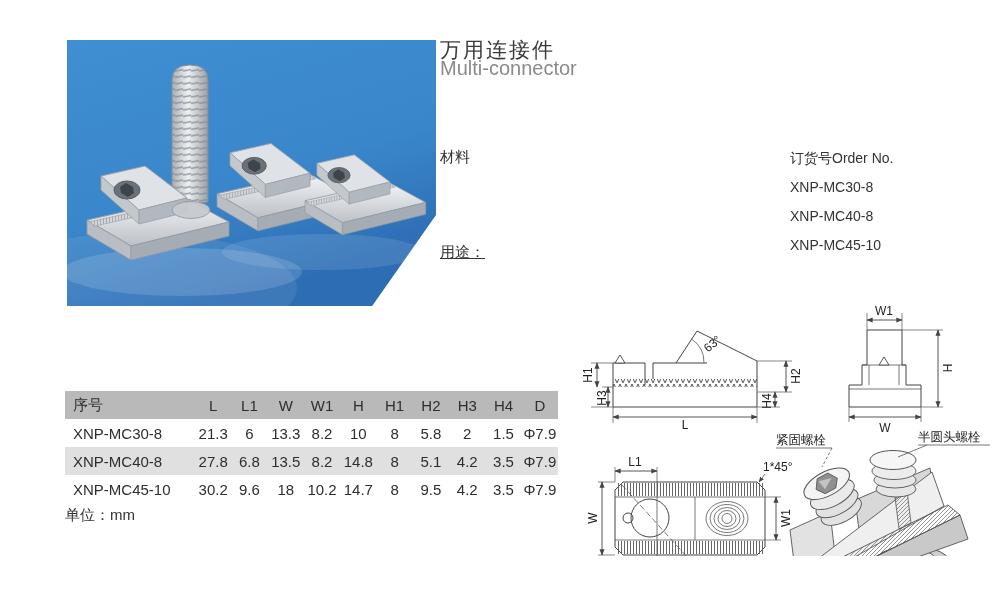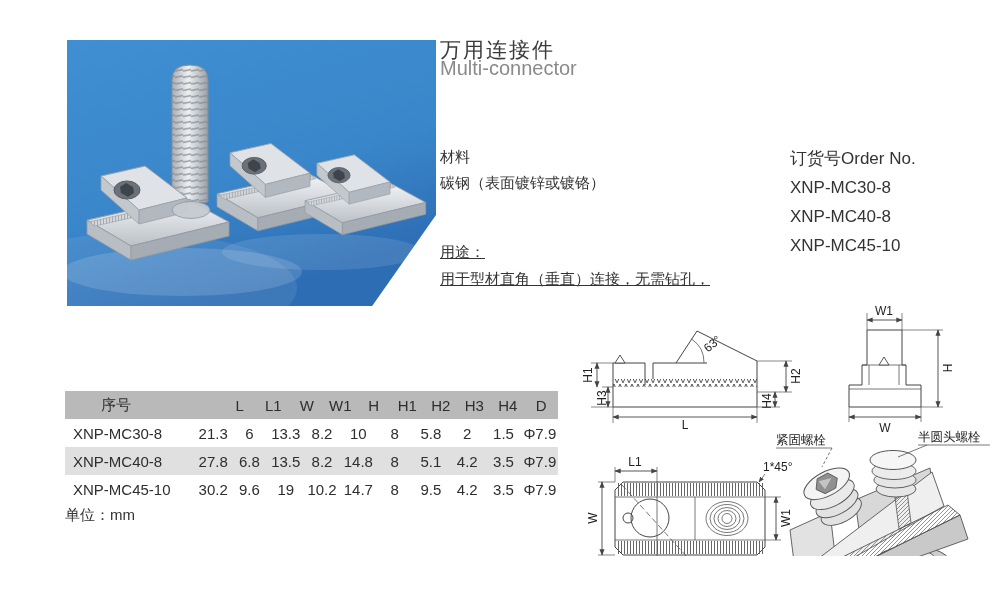--- a/index.html
+++ b/index.html
@@ -8,26 +8,26 @@
   .abs{position:absolute;}
   
   #photo{left:67px;top:40px;width:369px;height:266px;
          clip-path:polygon(0 0,100% 0,100% 65.8%,82.7% 100%,0 100%);}
   
   #title-zh{left:440px;top:36px;font-size:21px;color:#3a3a3a;letter-spacing:2px;}
   #title-en{left:440px;top:57px;font-size:20px;color:#8a8a8a;}
   
   .block{font-size:15px;color:#333;line-height:26px;margin-top:20px;}
   #material{left:440px;top:124px;}
-  #order{left:790px;top:124px;line-height:29px;font-size:17px;}
+  #order{left:790px;top:124px;line-height:29px;font-size:14px;}
   #usage{left:440px;top:218px;line-height:27px;text-decoration:underline;}
   
   #spec-table{left:65px;top:391px;width:493px;font-size:15px;color:#2e2e2e;}
   .tr{display:flex;height:28px;align-items:center;}
-  .tr.head{background:#b9b9b9;padding-left:28px;}
+  .tr.head{background:#b9b9b9;}
   .tr.shaded{background:#e0e0e0;}
   .td{flex:1;text-align:center;white-space:nowrap;}
   .c0{flex:0 0 122px;text-align:left;padding-left:8px;}
   #unit-note{left:65px;top:506px;font-size:15px;}
   #footer-note{left:65px;top:556px;font-size:15px;}
   
   #drawings{left:575px;top:295px;}
   .ln{stroke:#444;stroke-width:1;fill:none;}
   .thin{stroke:#555;stroke-width:.8;fill:none;}
   .ext{stroke:#555;stroke-width:.7;}
@@ -96,33 +96,31 @@
           <use href="#conn"></use>
         </g>
     </svg>
   </div>
 
   <div class="abs" id="title-zh">万用连接件</div>
   <div class="abs" id="title-en">Multi-connector</div>
 
   <div class="abs block" id="material">
     <div>材料</div>
-    <div>碳钢（表面镀锌或镀铬）</div>
   </div>
 
   <div class="abs block" id="order">
     <div>订货号Order No.</div>
     <div>XNP-MC30-8</div>
     <div>XNP-MC40-8</div>
     <div>XNP-MC45-10</div>
   </div>
 
   <div class="abs block" id="usage">
     <div>用途：</div>
-    <div>用于型材直角（垂直）连接，无需钻孔，</div>
   </div>
 
   <div class="abs" id="spec-table">
     <div class="tr head">
       <div class="td c0">序号</div>
       <div class="td">L</div>
       <div class="td">L1</div>
       <div class="td">W</div>
       <div class="td">W1</div>
       <div class="td">H</div>
@@ -155,21 +153,21 @@
       <div class="td">8</div>
       <div class="td">5.1</div>
       <div class="td">4.2</div>
       <div class="td">3.5</div>
       <div class="td">Φ7.9</div>
     </div>
     <div class="tr">
       <div class="td c0">XNP-MC45-10</div>
       <div class="td">30.2</div>
       <div class="td">9.6</div>
-      <div class="td">19</div>
+      <div class="td">18</div>
       <div class="td">10.2</div>
       <div class="td">14.7</div>
       <div class="td">8</div>
       <div class="td">9.5</div>
       <div class="td">4.2</div>
       <div class="td">3.5</div>
       <div class="td">Φ7.9</div>
     </div>
   </div>
   <div class="abs" id="unit-note">单位：mm</div>

